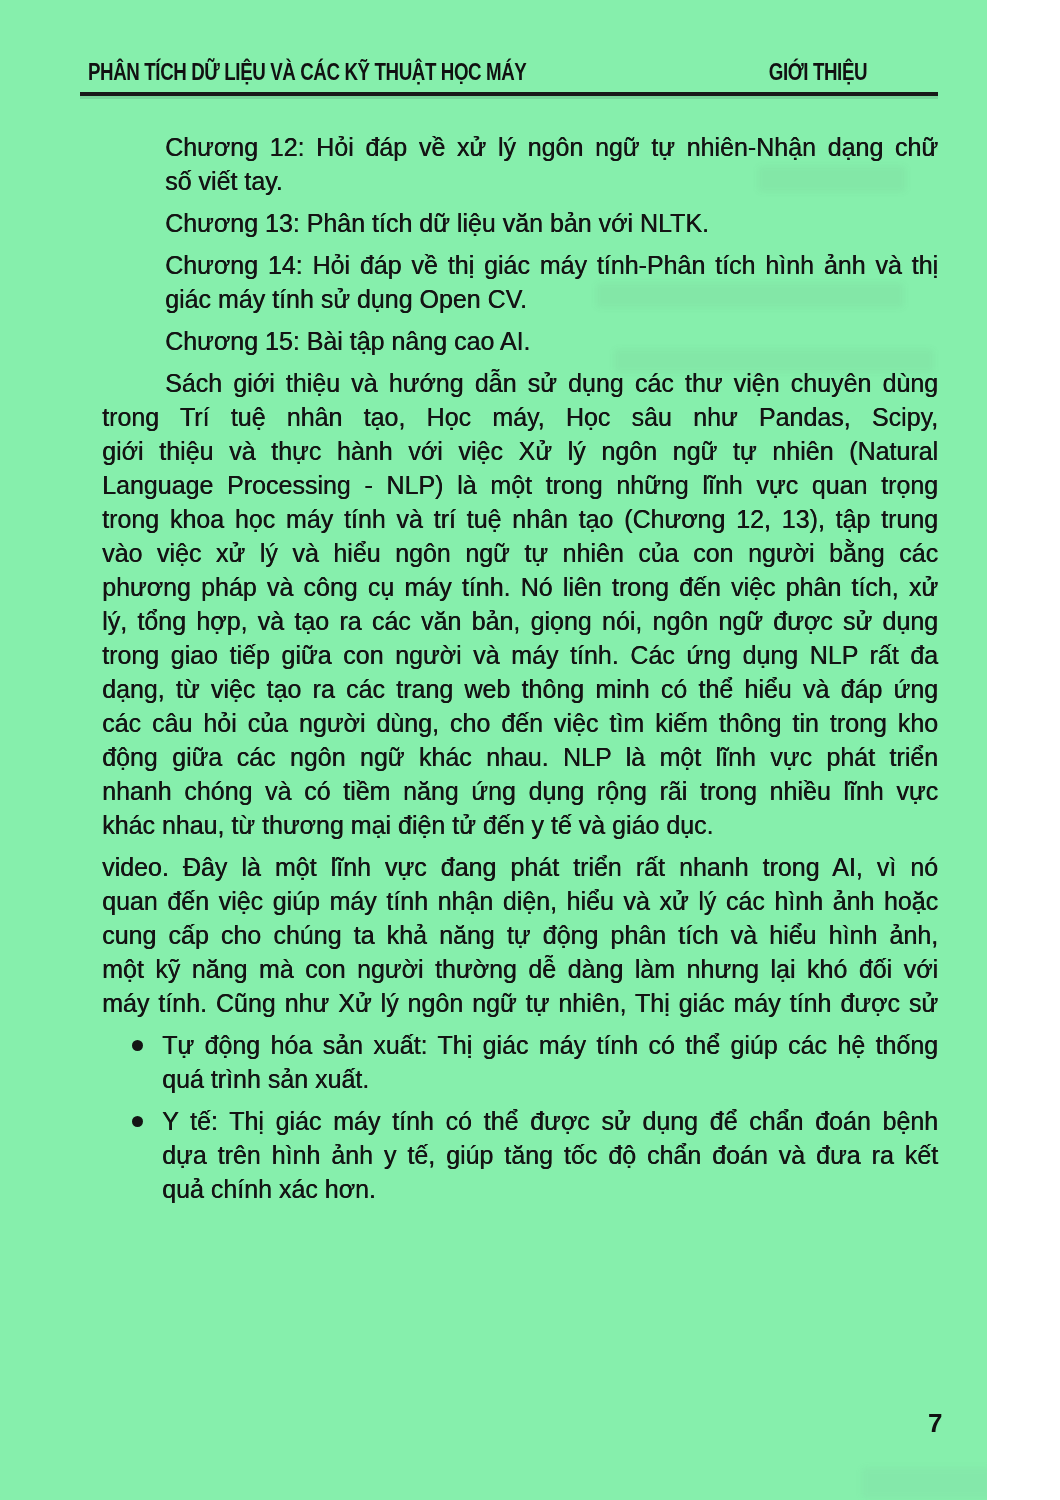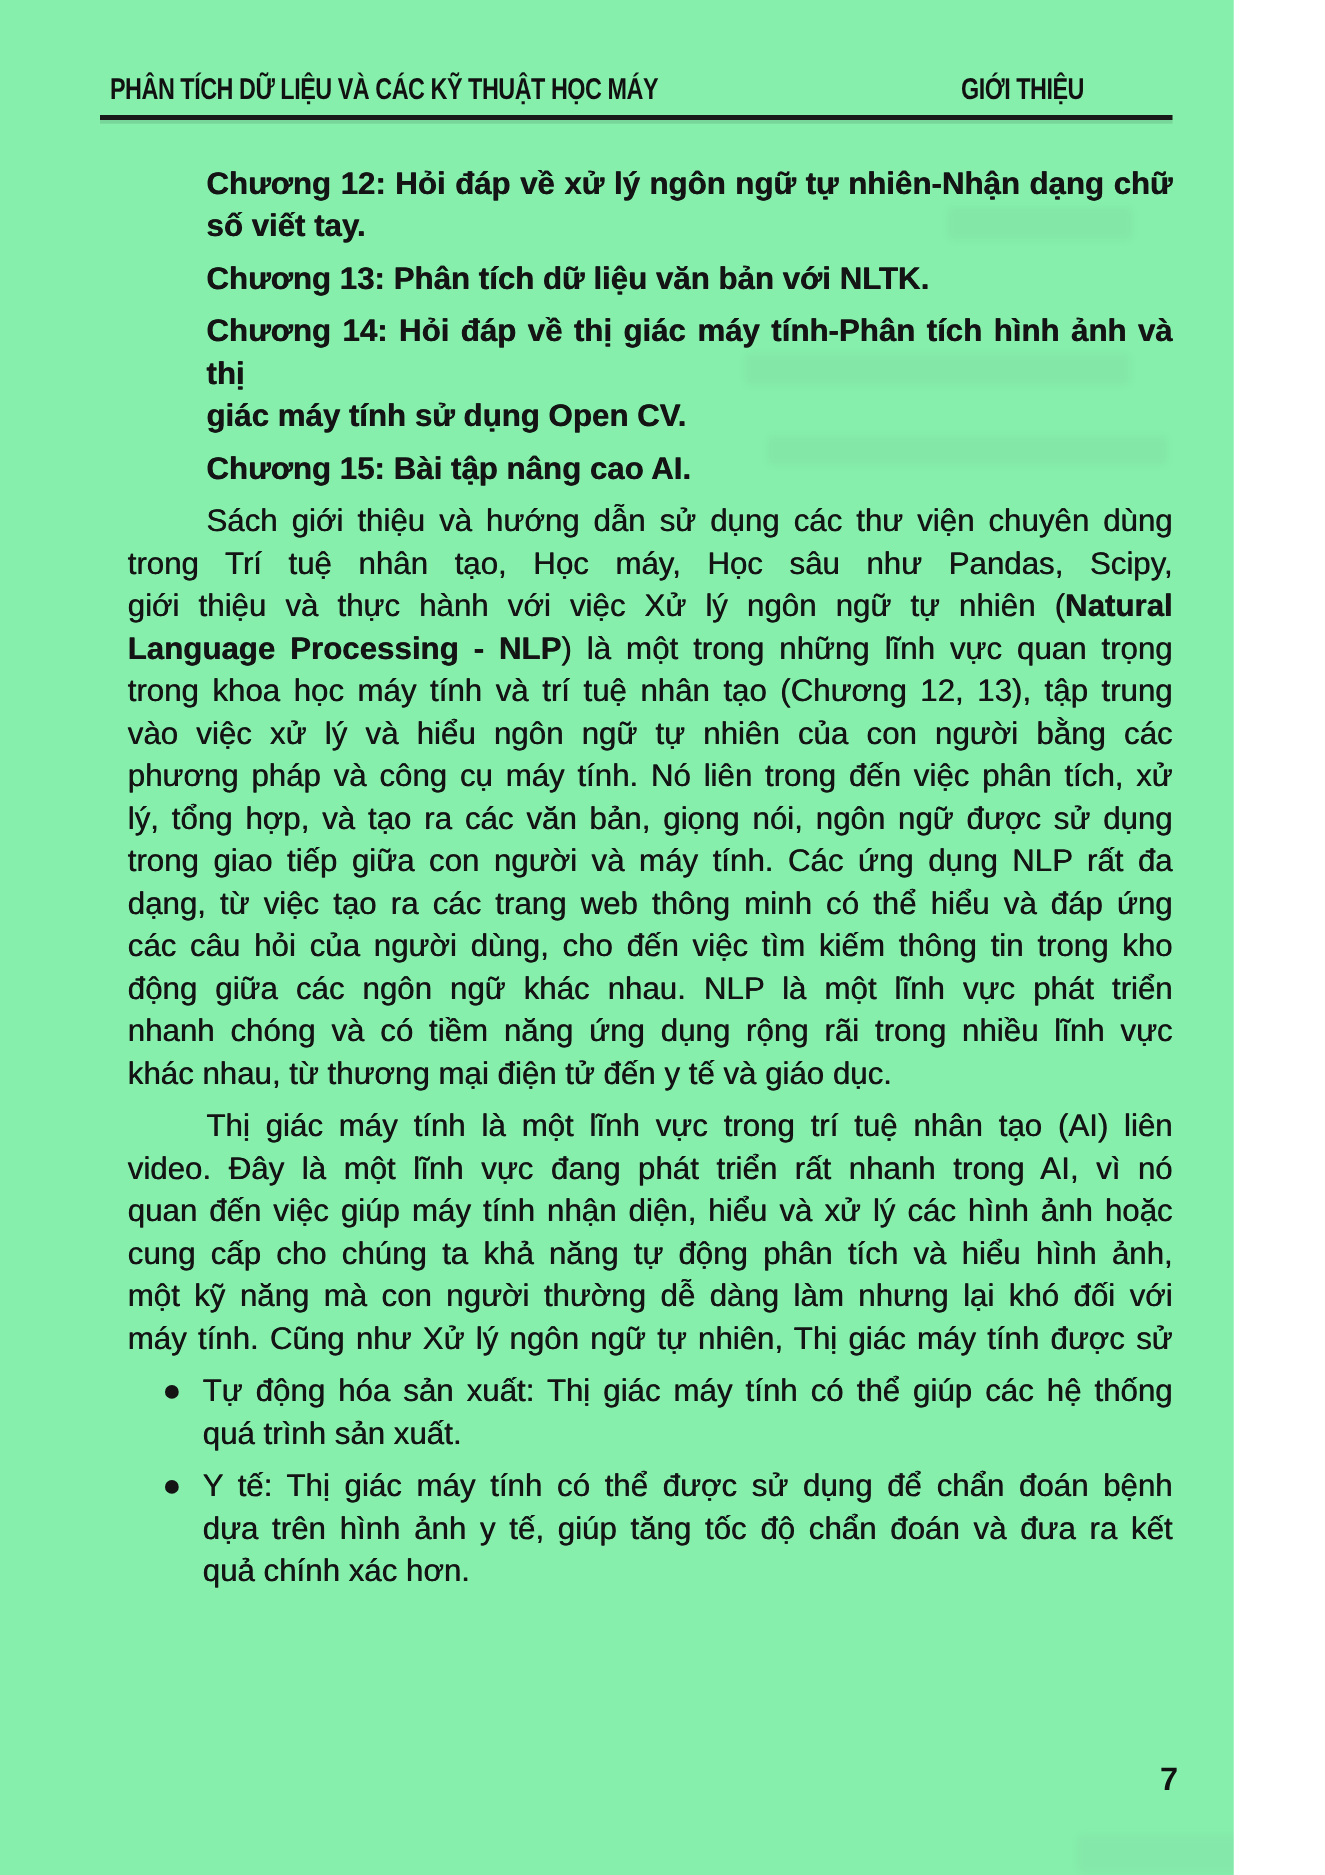--- a/index.html
+++ b/index.html
@@ -45,33 +45,33 @@
   
   .content {
     position: absolute;
     left: 102px; top: 130px;
     width: 836px;
     font-size: 25px;
     line-height: 34px;
     text-shadow: 0.4px 0 0 #141414;
   }
   .block { margin-bottom: 8px; }
-  .block.chapter { margin-left: 63px; font-weight: bold; }
+  .block.chapter { margin-left: 63px; }
   .block.paragraph .line.first { text-indent: 63px; }
   .block.bullet { position: relative; padding-left: 60px; }
   .dot {
     position: absolute;
     left: 30px; top: 12px;
     width: 11px; height: 11px;
     border-radius: 50%;
     background: #141414;
   }
   .line { text-align: justify; text-align-last: justify; }
   .line.last { text-align-last: left; }
-  b { font-weight: 700; }
+  b { font-weight: 400; }
   
   .pagenum {
     position: absolute;
     left: 928px; top: 1408px;
     font-size: 26px;
     font-weight: 700;
     color: #111;
   }
   
   .smudge {
@@ -121,21 +121,20 @@
         <div class="line">phương pháp và công cụ máy tính. Nó liên trong đến việc phân tích, xử</div>
         <div class="line">lý, tổng hợp, và tạo ra các văn bản, giọng nói, ngôn ngữ được sử dụng</div>
         <div class="line">trong giao tiếp giữa con người và máy tính. Các ứng dụng NLP rất đa</div>
         <div class="line">dạng, từ việc tạo ra các trang web thông minh có thể hiểu và đáp ứng</div>
         <div class="line">các câu hỏi của người dùng, cho đến việc tìm kiếm thông tin trong kho</div>
         <div class="line">động giữa các ngôn ngữ khác nhau. NLP là một lĩnh vực phát triển</div>
         <div class="line">nhanh chóng và có tiềm năng ứng dụng rộng rãi trong nhiều lĩnh vực</div>
         <div class="line last">khác nhau, từ thương mại điện tử đến y tế và giáo dục.</div>
       </div>
       <div class="block paragraph">
-        <div class="line first">Thị giác máy tính là một lĩnh vực trong trí tuệ nhân tạo (AI) liên</div>
         <div class="line">video. Đây là một lĩnh vực đang phát triển rất nhanh trong AI, vì nó</div>
         <div class="line">quan đến việc giúp máy tính nhận diện, hiểu và xử lý các hình ảnh hoặc</div>
         <div class="line">cung cấp cho chúng ta khả năng tự động phân tích và hiểu hình ảnh,</div>
         <div class="line">một kỹ năng mà con người thường dễ dàng làm nhưng lại khó đối với</div>
         <div class="line">máy tính. Cũng như Xử lý ngôn ngữ tự nhiên, Thị giác máy tính được sử</div>
       </div>
       <div class="block bullet">
         <span class="dot"></span>
         <div class="line first">Tự động hóa sản xuất: Thị giác máy tính có thể giúp các hệ thống</div>
         <div class="line last">quá trình sản xuất.</div>

